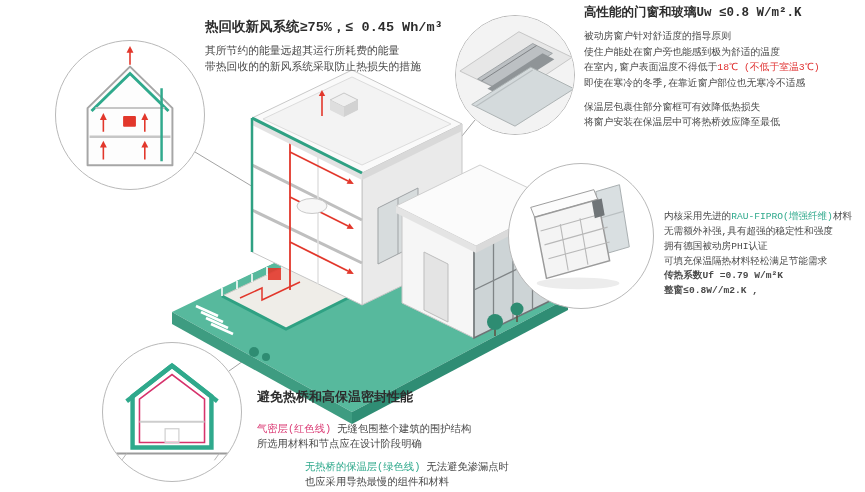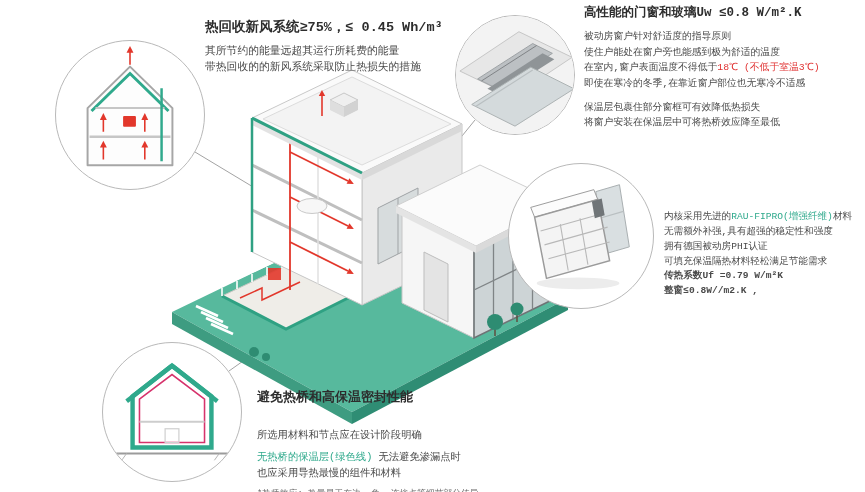--- a/index.html
+++ b/index.html
@@ -30,23 +30,23 @@
 
   .tb2 { left:584px; top:4px; width:276px; }
   .tb2 h3 { font-size:12.5px; margin-bottom:8px; }
   .tb2 p  { font-size:9.8px; line-height:1.6; }
   .tb2 .grp2 { margin-top:8px; }
 
   .tb3 { left:655px; top:210px; width:208px; }
   .tb3 p { font-size:9.6px; line-height:1.55;margin-left:9px; }
 
   .tb4 { left:257px; top:388px; width:312px; }
-  .tb4 h3 { font-size:13px; margin-bottom:22px; }
+  .tb4 h3 { font-size:13px; margin-bottom:16px; }
   .tb4 p  { font-size:10.3px; line-height:1.5; }
-  .tb4 .grp2 { margin-top:7px; }
+  .tb4 .grp2 { margin-top:7px;margin-left:48px; }
   .tb4 .footnote { font-size:8.8px; color:#6a6a6a; margin-top:7px; }
 
   .red   { color:#E03131; }
   .magenta { color:#DB3A74; }
   .teal  { color:#2FA98C; }
   .teal-bold { color:#2FA98C; font-weight:700; }
 </style>
 </head>
 <body>
 
@@ -251,20 +251,21 @@
     <p>无需额外补强,具有超强的稳定性和强度</p>
     <p>拥有德国被动房PHI认证</p>
     <p>可填充保温隔热材料轻松满足节能需求</p>
     <p class="teal-bold">传热系数Uf =0.79 W/m²K</p>
     <p class="teal-bold">整窗≤0.8W//m2.K ,</p>
   </div>
 
   <div class="tb tb4">
     <h3>避免热桥和高保温密封性能</h3>
     <div class="grp">
+      <p><span class="magenta">气密层(红色线)</span><span> 无缝包围整个建筑的围护结构</span></p>
       <p>所选用材料和节点应在设计阶段明确</p>
     </div>
     <div class="grp grp2">
       <p><span class="teal">无热桥的保温层(绿色线)</span><span> 无法避免渗漏点时</span></p>
       <p>也应采用导热最慢的组件和材料</p>
     </div>
     <p class="footnote">*热桥效应: 热量易于在边, 角, 连接点等细节部分传导</p>
   </div>
 
 </div>

